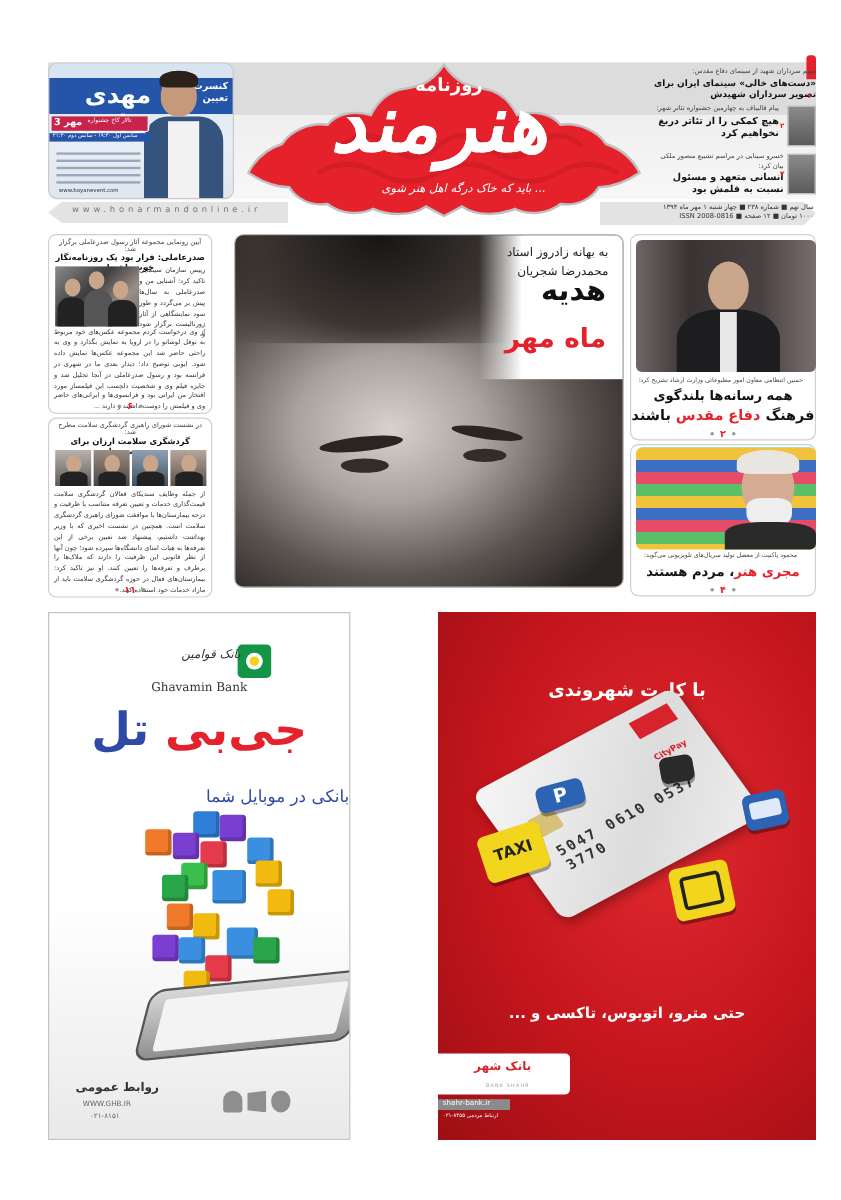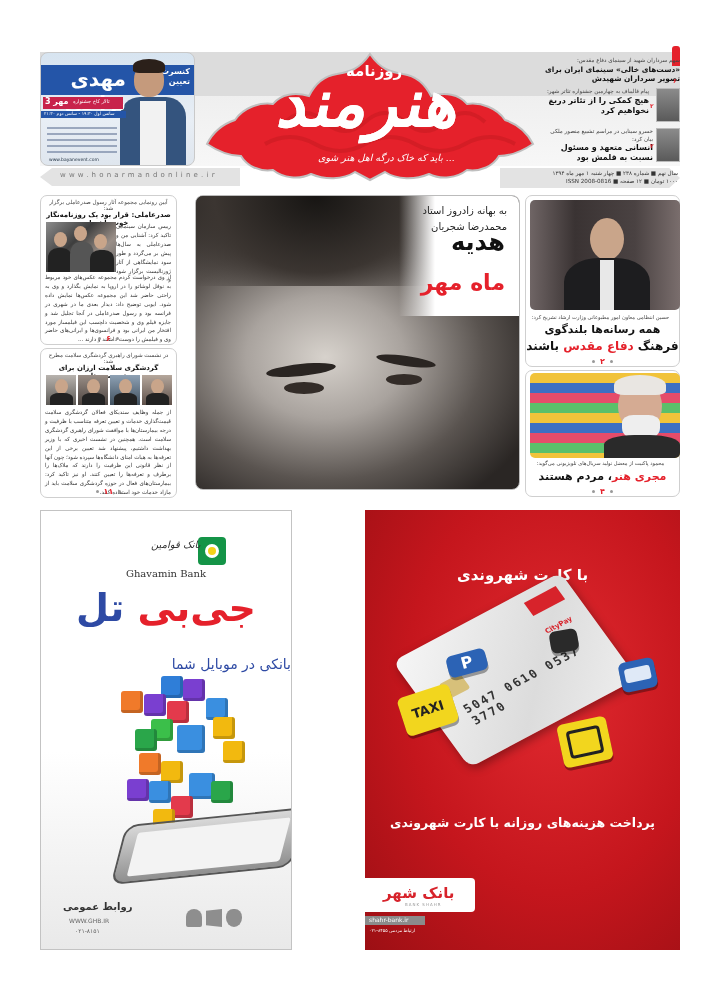--- a/index.html
+++ b/index.html
@@ -111,21 +111,21 @@
   .sh-h2 { position:absolute; left:0; width:100%; top:56px; text-align:center; font-size: 15px; font-weight:bold; color:#fff; }
   .card3d { position:absolute; left:55px; top:95px; width:190px; height:130px; border-radius:10px;
     background: linear-gradient(135deg,#f6f6f6,#dcdcdc 60%,#eee); transform: rotate(-28deg) skewX(8deg); box-shadow: 0 4px 10px rgba(0,0,0,.35); }
   .card3d .num { position:absolute; left:30px; top:70px; font-size: 12px; font-weight:bold; color:#333; letter-spacing: 2px; font-family:"DejaVu Sans Mono",monospace; }
   .card3d .chip { position:absolute; left:24px; top:42px; width:24px; height:18px; border-radius:3px; background:#d7c07a; }
   .card3d .brand { position:absolute; right:12px; top:10px; width:36px; height:16px; background:#d7232b; }
   .tile { position:absolute; border-radius:6px; box-shadow: 0 3px 0 rgba(0,0,0,.35); font-weight:bold; text-align:center; }
   .sh-p1 { position:absolute; left:0; width:100%; top:305px; text-align:center; font-size: 12.5px; font-weight:bold; color:#fff; }
   .sh-p2 { position:absolute; left:0; width:100%; top:326px; text-align:center; font-size: 12.5px; font-weight:bold; color:#fff; }
   .sh-logo { position:absolute; left:0; top:368px; width:110px; height:34px; background:#fff; border-radius: 0 4px 4px 0; }
-  .sh-logo span { position:absolute; left:18px; top:6px; font-size: 15px; font-weight:bold; color:#d7232b; }
+  .sh-logo span { position:absolute; left:30px; top:6px; font-size: 10px; font-weight:bold; color:#d7232b; }
   .sh-logo small { position:absolute; left:40px; top:24px; font-size: 4px; color:#999; letter-spacing: 1px; }
   .sh-url { position:absolute; left:0; top:406px; width:60px; height:9px; background:#8b8b8b; font-size: 6px; color:#fff; padding-left:4px; }
   .sh-tel { position:absolute; left:4px; top:418px; font-size: 4.5px; color:#fff; }
 </style>
 </head>
 <body>
 
 <div class="abs grey-band"></div>
 <div class="abs grey-band2"></div>
 
@@ -332,21 +332,21 @@
   <div class="tile" style="left:36px; top:180px; width:54px; height:40px; background:#f2d61e; color:#222; font-size:13px; line-height:40px; transform:rotate(-18deg);">TAXI</div>
   <div class="tile" style="left:82px; top:142px; width:40px; height:22px; background:#2c63b5; color:#fff; font-size:16px; line-height:22px; transform:rotate(-15deg);">P</div>
   <div class="tile" style="left:185px; top:120px; width:28px; height:22px; background:#2a2a2a; transform:rotate(-10deg);"></div>
   <div class="tile" style="left:255px; top:150px; width:36px; height:30px; background:#2c63b5; transform:rotate(-12deg);">
     <div style="margin:7px 5px; height:14px; background:#dfe9f7; border-radius:3px;"></div>
   </div>
   <div class="tile" style="left:195px; top:210px; width:50px; height:44px; background:#f2d61e; transform:rotate(-12deg);">
     <div style="margin:8px; height:28px; border:3px solid #222; border-radius:4px;"></div>
   </div>
 
-  <div class="sh-p1 rtl">پرداخت هزینه‌های روزانه با کارت شهروندی</div>
+  <div class="sh-p2 rtl">حتی مترو، اتوبوس، تاکسی و ...</div>
 
   <div class="sh-logo">
     <span>بانک شهر</span>
     <small>BANK SHAHR</small>
   </div>
   <div class="sh-url">shahr-bank.ir</div>
   <div class="sh-tel rtl">ارتباط مردمی ۸۴۵۵-۰۲۱</div>
 </div>
 
 </body></html>

